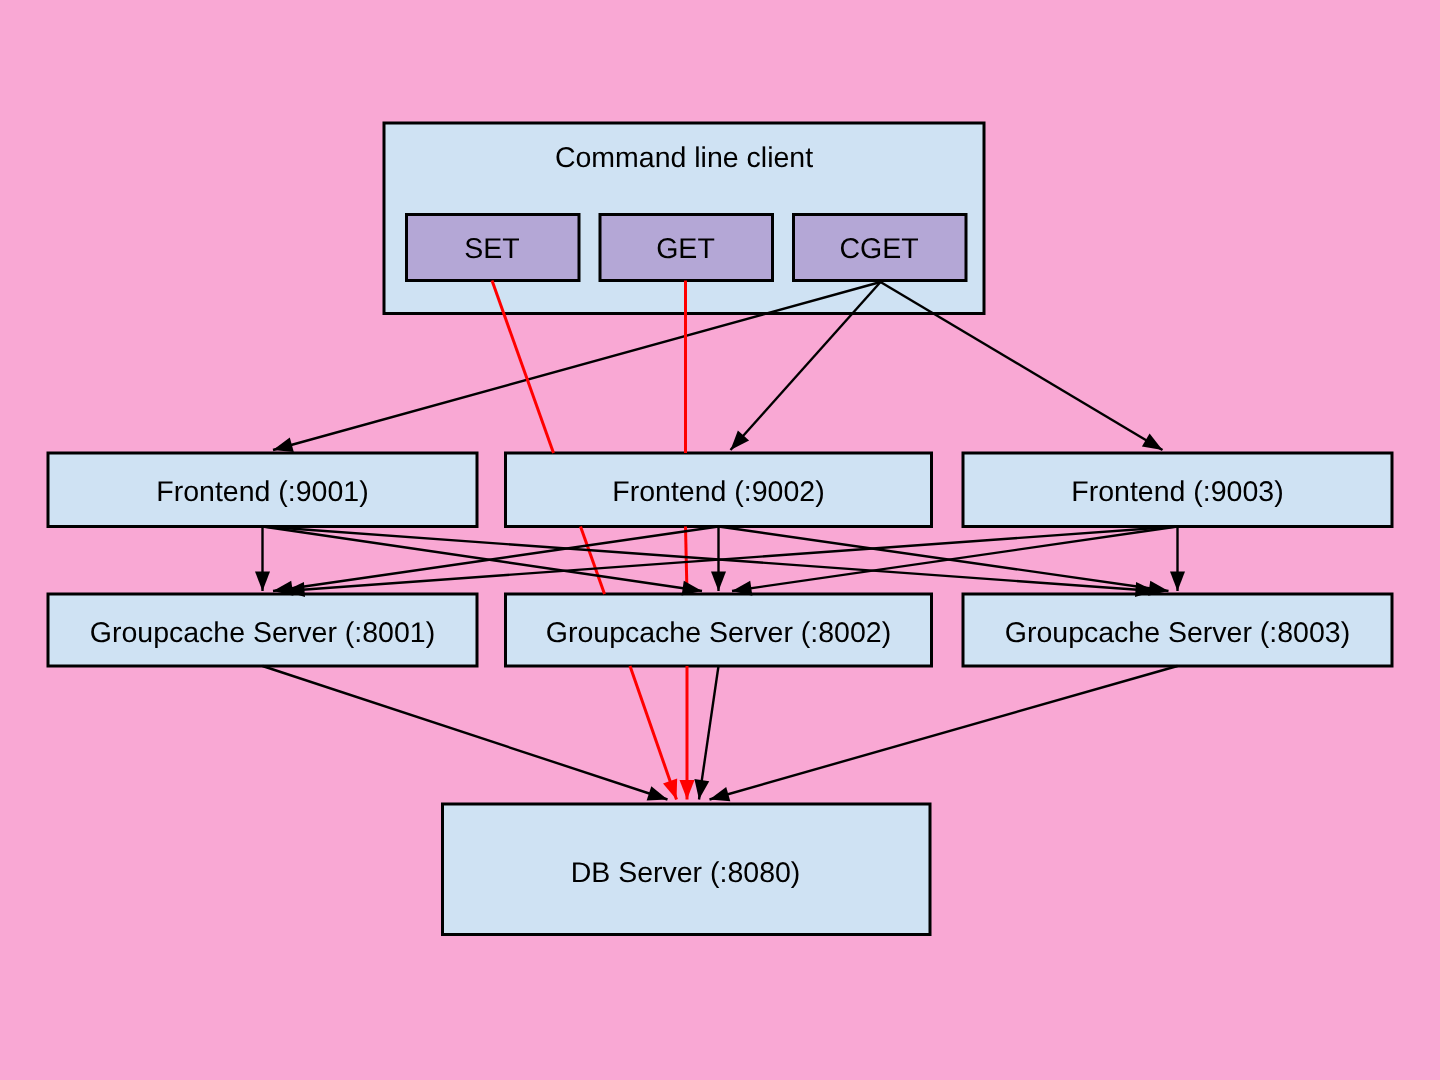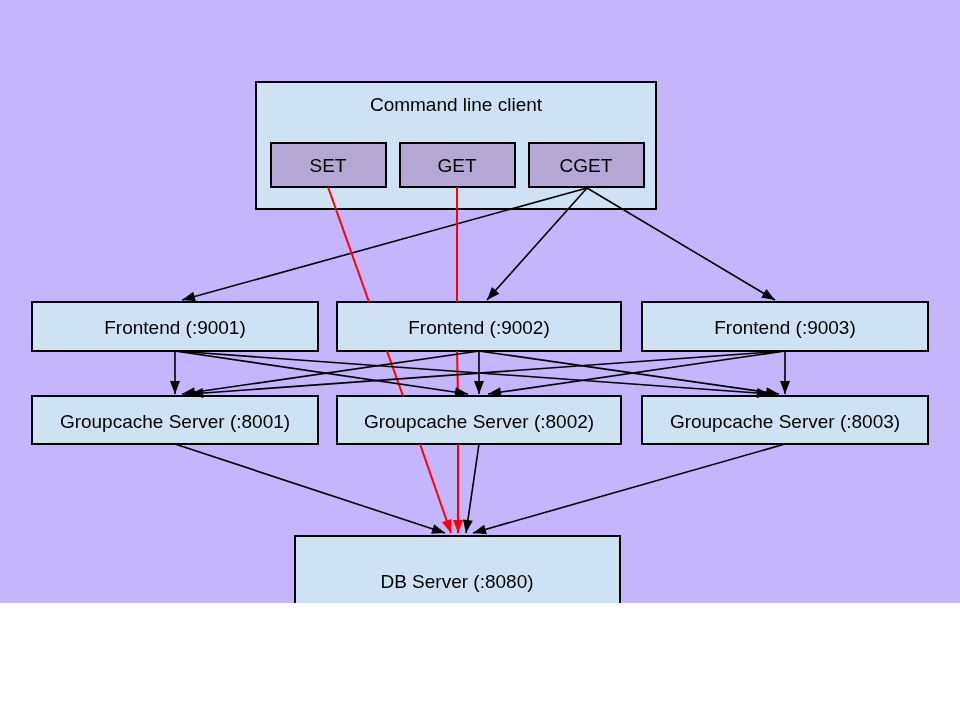--- a/index.html
+++ b/index.html
@@ -4,22 +4,22 @@
 <style>
   html, body {
     margin: 0;
     padding: 0;
     background: #ffffff;
     font-family: "Liberation Sans", sans-serif;
   }
   .stage {
     position: relative;
     width: 960px;
-    height: 603px;
-    background: #c4b5fd;
+    height: 720px;
+    background: #f9a8d4;
     overflow: hidden;
   }
   svg text {
     font-family: "Liberation Sans", sans-serif;
     font-size: 19px;
     fill: #000000;
   }
   svg rect.node {
     stroke: #000000;
     stroke-width: 2px;

